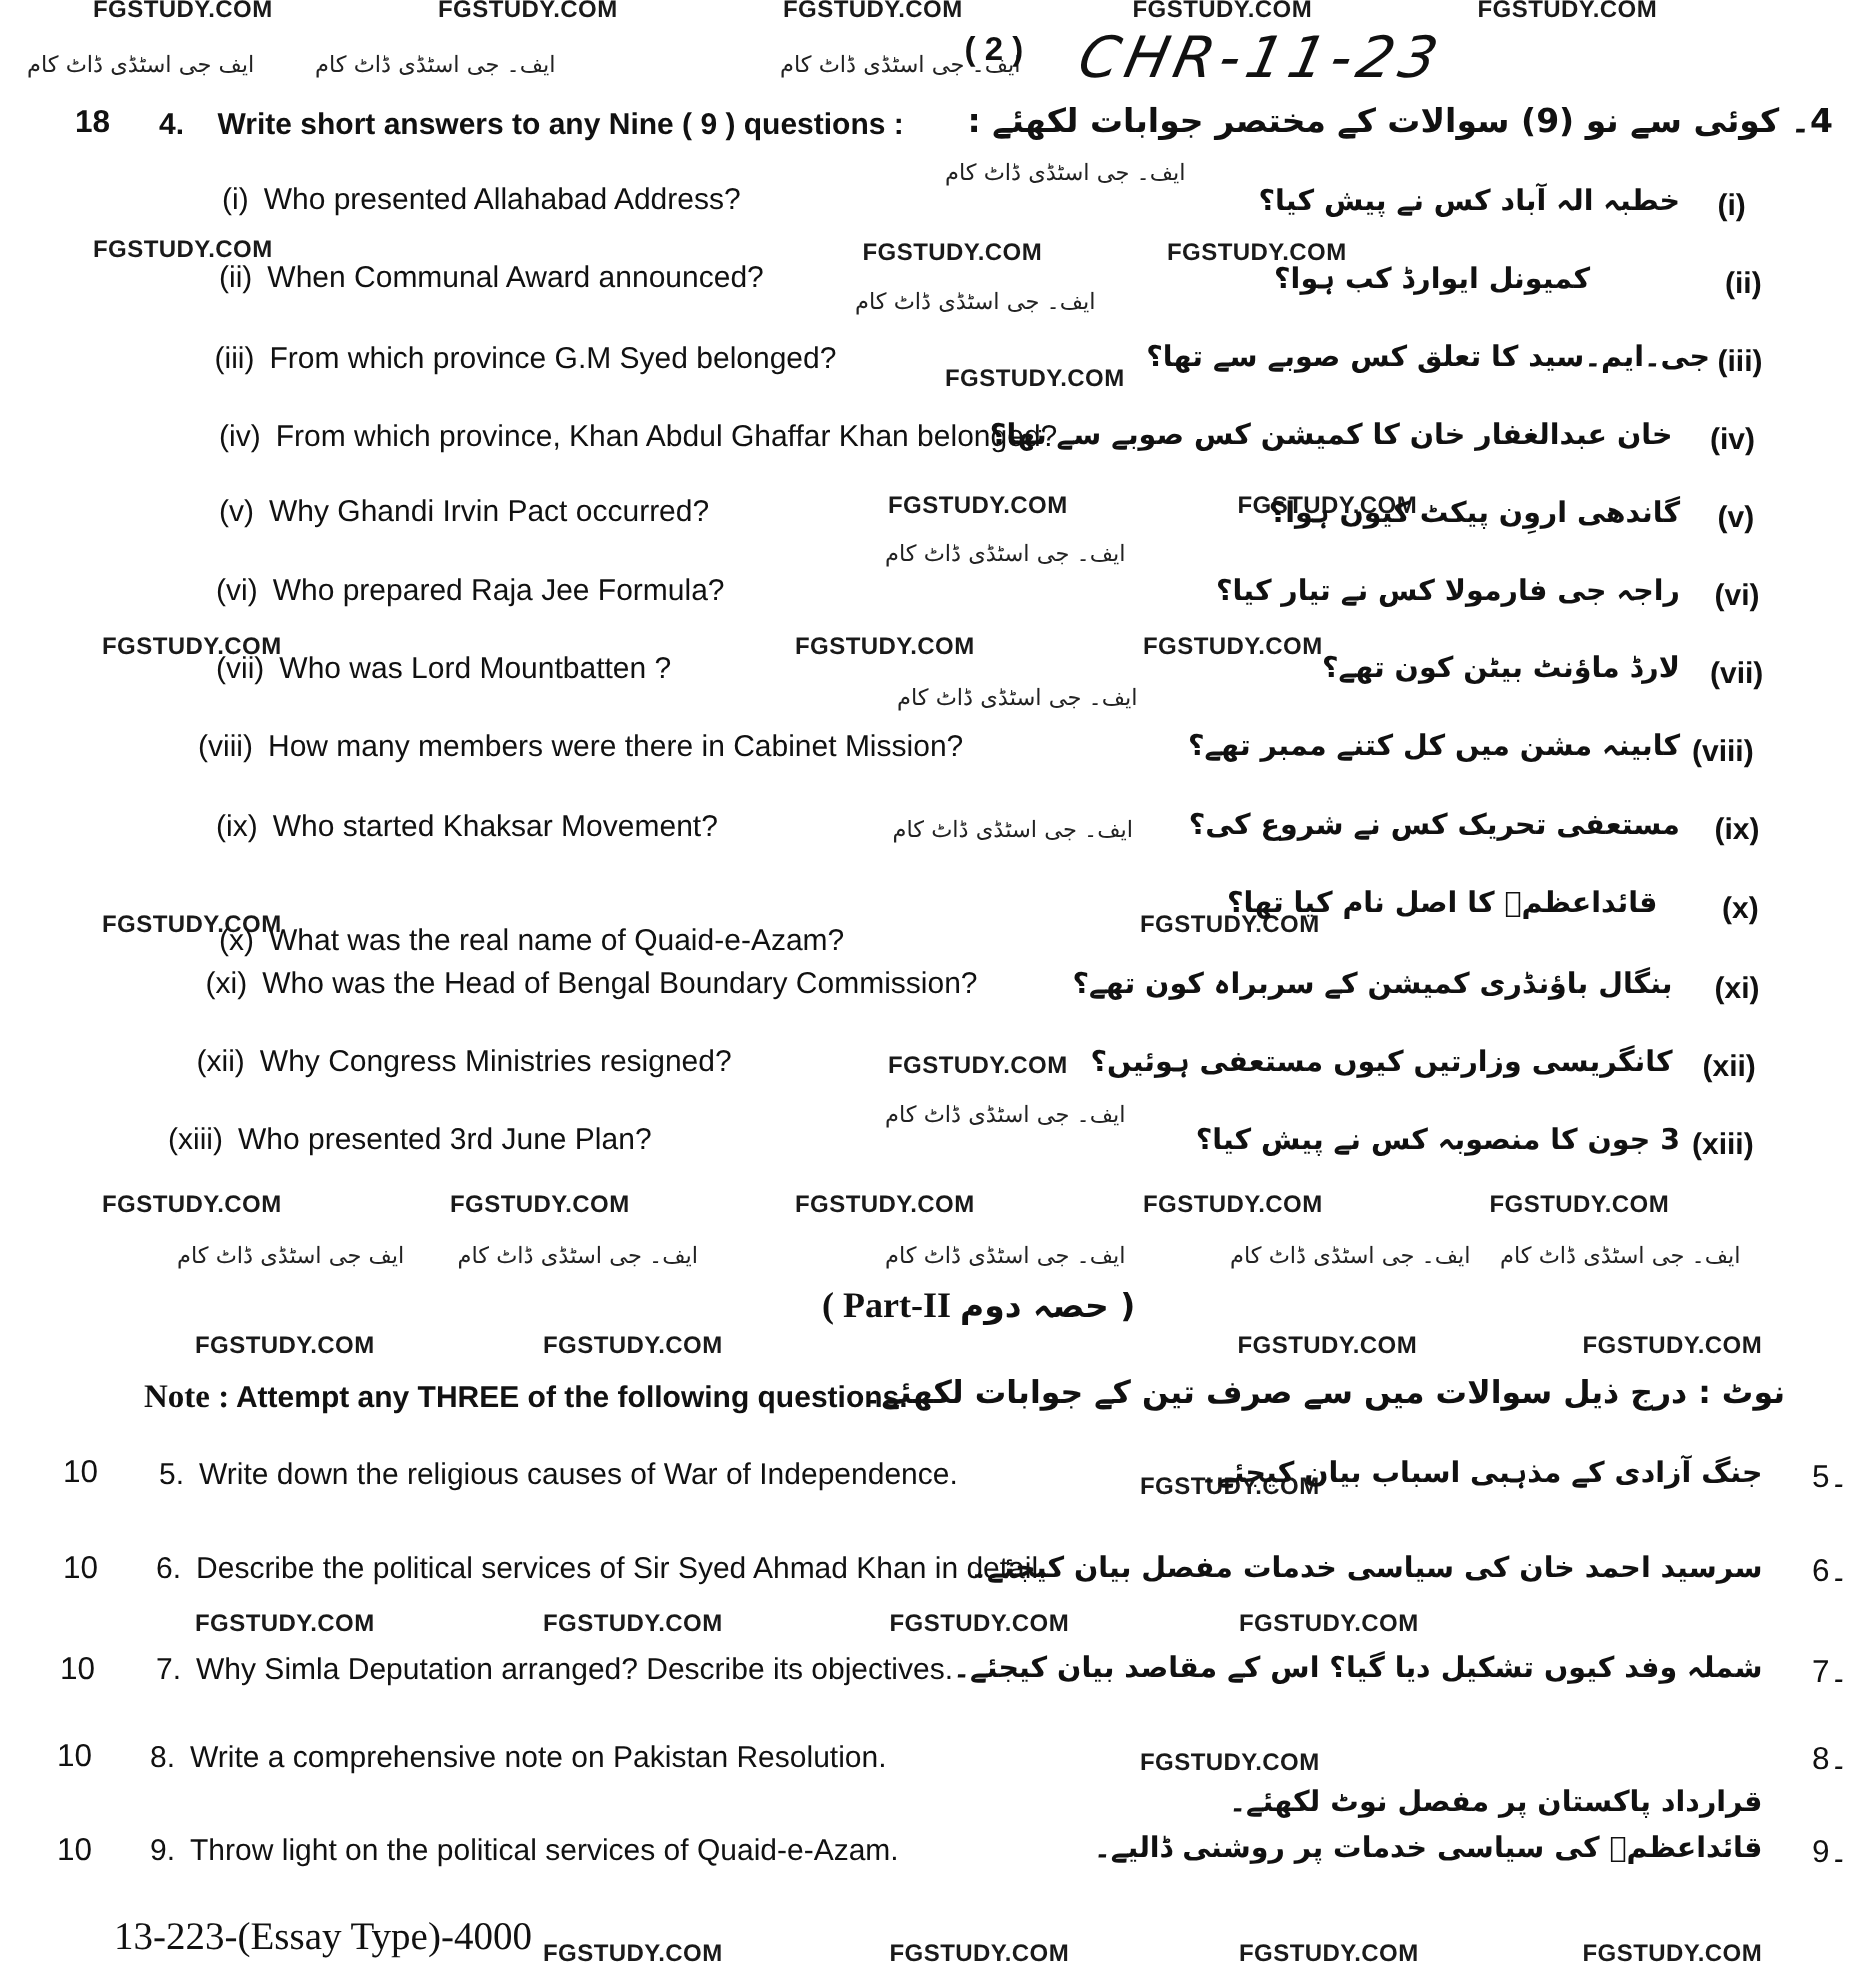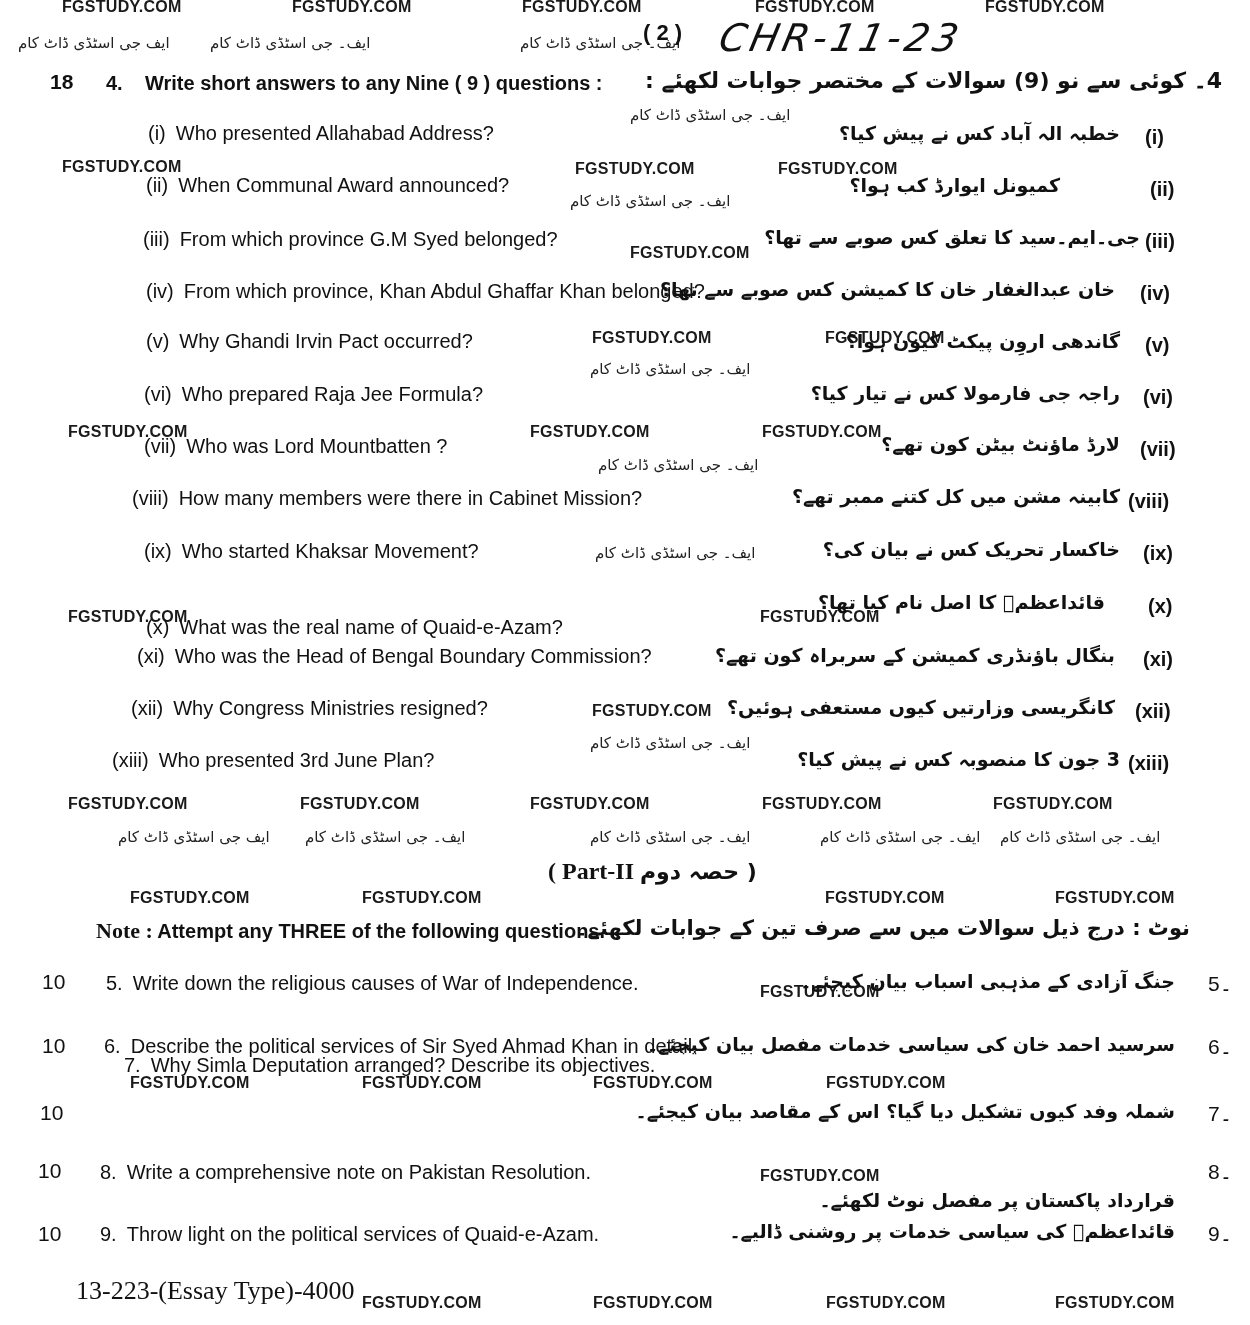--- a/index.html
+++ b/index.html
@@ -103,21 +103,21 @@
 <div class="abs q-en" style="left:132px;top:487px;">
   <span class="num">(viii)</span><span>How many members were there in Cabinet Mission?</span>
 </div>
 <div class="abs q-ur" style="right:130px;top:485px;">کابینہ مشن میں کل کتنے ممبر تھے؟</div>
 <div class="abs roman" style="left:1128px;top:490px;">(viii)</div>
 
 <div class="abs q-en" style="left:144px;top:540px;">
   <span class="num">(ix)</span><span>Who started Khaksar Movement?</span>
 </div>
 <div class="abs wm-ur" style="left:595px;top:544px;">ایف۔ جی اسٹڈی ڈاٹ کام</div>
-<div class="abs q-ur" style="right:130px;top:538px;">خاکسار تحریک کس نے بیان کی؟</div>
+<div class="abs q-ur" style="right:130px;top:538px;">مستعفی تحریک کس نے شروع کی؟</div>
 <div class="abs roman" style="left:1143px;top:542px;">(ix)</div>
 
 <div class="abs wm" style="left:68px;top:608px;">FGSTUDY.COM</div>
 <div class="abs q-en" style="left:146px;top:616px;">
   <span class="num">(x)</span><span>What was the real name of Quaid-e-Azam?</span>
 </div>
 <div class="abs wm" style="left:760px;top:608px;">FGSTUDY.COM</div>
 <div class="abs q-ur" style="right:145px;top:591px;">قائداعظمؒ کا اصل نام کیا تھا؟</div>
 <div class="abs roman" style="left:1148px;top:595px;">(x)</div>
 
@@ -182,21 +182,21 @@
 </div>
 <div class="abs q-ur" style="right:75px;top:1033px;">سرسید احمد خان کی سیاسی خدمات مفصل بیان کیجئے۔</div>
 <div class="abs marks" style="left:1208px;top:1035px;font-weight:normal;">6۔</div>
 
 <div class="abs wm" style="left:130px;top:1074px;">FGSTUDY.COM</div>
 <div class="abs wm" style="left:362px;top:1074px;">FGSTUDY.COM</div>
 <div class="abs wm" style="left:593px;top:1074px;">FGSTUDY.COM</div>
 <div class="abs wm" style="left:826px;top:1074px;">FGSTUDY.COM</div>
 
 <div class="abs marks" style="left:40px;top:1101px;font-weight:normal;">10</div>
-<div class="abs q-en" style="left:104px;top:1054px;margin-left:20px;">
+<div class="abs q-en" style="left:104px;top:1102px;">
   <span class="num">7.</span><span>Why Simla Deputation arranged?  Describe its objectives.</span>
 </div>
 <div class="abs q-ur" style="right:75px;top:1100px;">شملہ وفد کیوں تشکیل دیا گیا؟ اس کے مقاصد بیان کیجئے۔</div>
 <div class="abs marks" style="left:1208px;top:1102px;font-weight:normal;">7۔</div>
 
 <div class="abs marks" style="left:38px;top:1159px;font-weight:normal;">10</div>
 <div class="abs q-en" style="left:100px;top:1161px;">
   <span class="num">8.</span><span>Write a comprehensive note on Pakistan Resolution.</span>
 </div>
 <div class="abs wm" style="left:760px;top:1167px;">FGSTUDY.COM</div>

